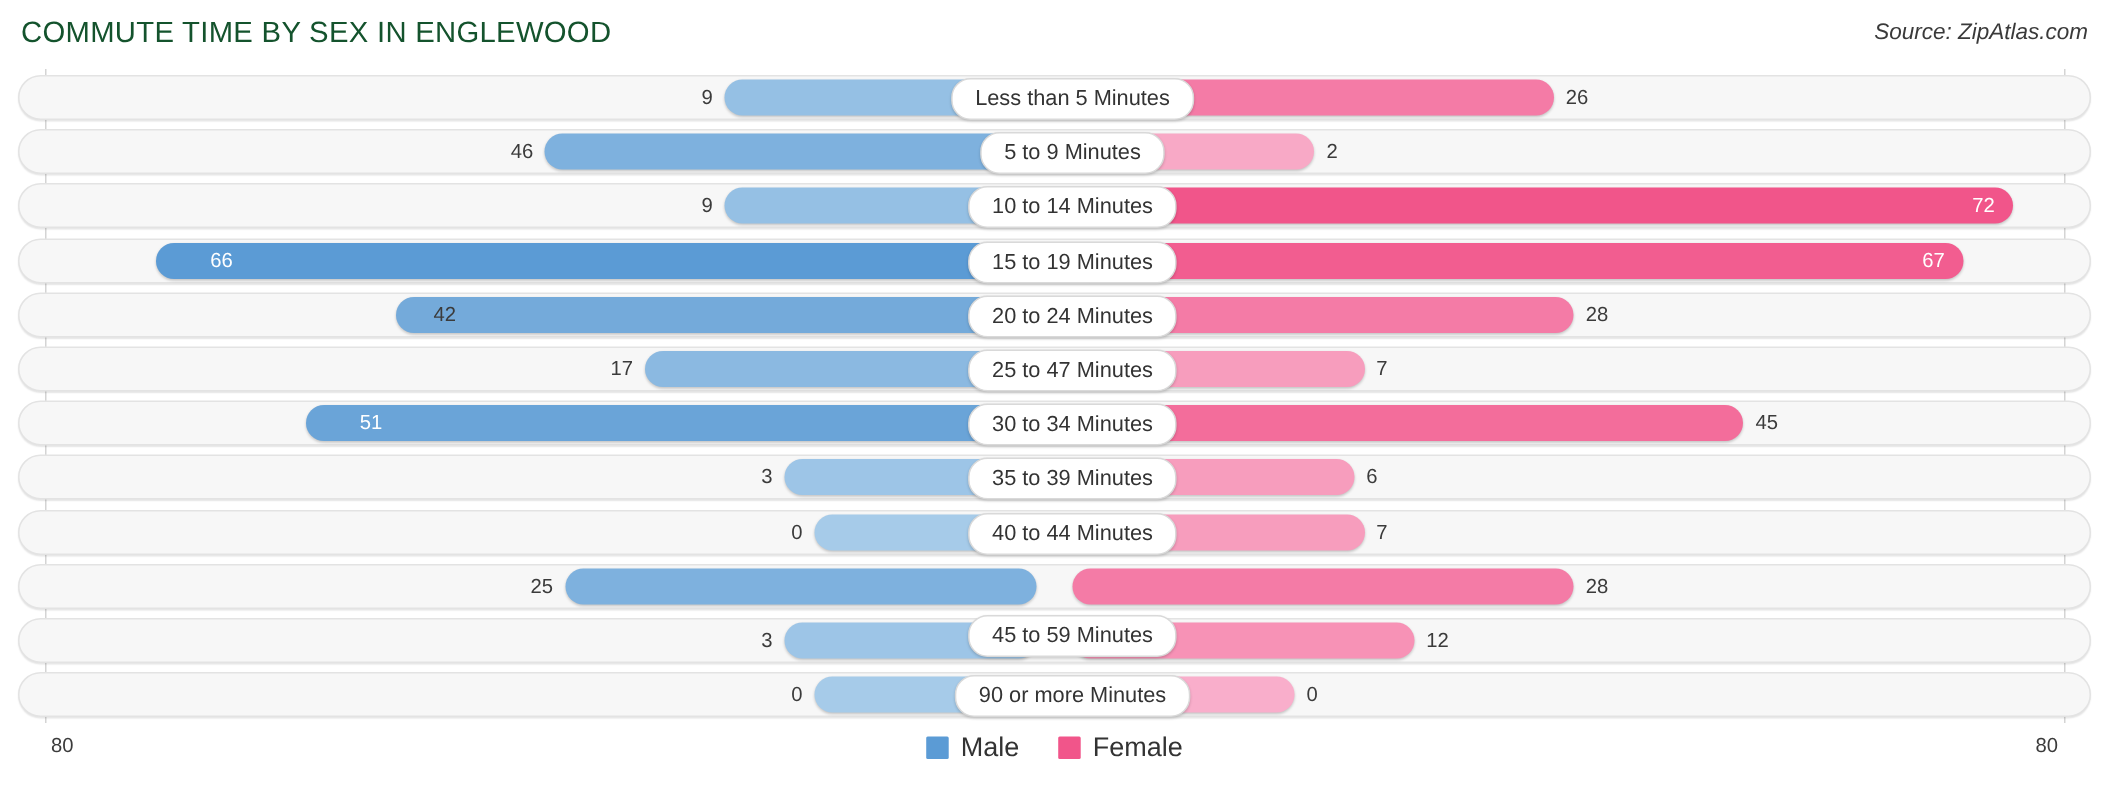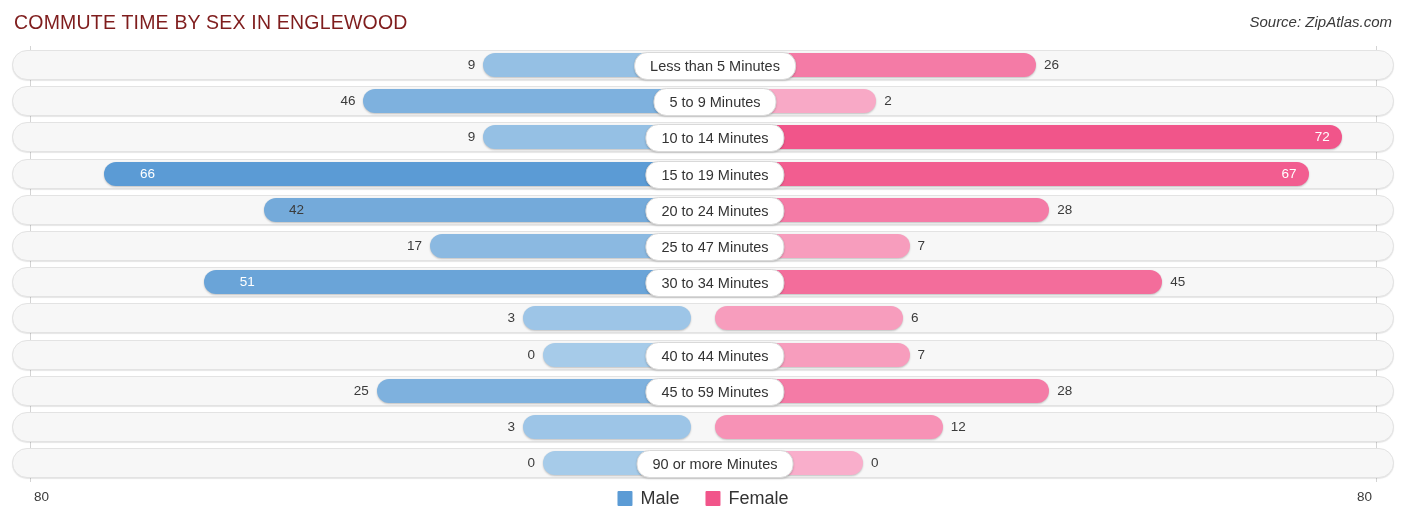--- a/index.html
+++ b/index.html
@@ -28,21 +28,21 @@
     width: 1406px;
     height: 44px;
   }
   .chart-title {
     position: absolute;
     left: 14px;
     top: 11px;
     font-size: 19.5px;
     font-weight: 400;
     letter-spacing: 0.2px;
-    color: #7f1d1d;
+    color: #14532d;
     white-space: nowrap;
   }
   .chart-source {
     position: absolute;
     right: 14px;
     top: 13px;
     font-size: 15px;
     font-style: italic;
     color: #3a3a3a;
     white-space: nowrap;
@@ -232,36 +232,37 @@
         <div class="bar-value inside" style="left: 227.85px;">51</div>
         <div class="bar-value" style="left: 1158.25px;">45</div>
         <div class="center-pill" style="left: 703px;">30 to 34 Minutes</div>
       </div>
       <div class="row" style="top: 257.4px;">
         <div class="track"></div>
         <div class="bar male" style="width: 167.95px; background: rgb(157, 197, 231);"></div>
         <div class="bar female" style="width: 187.9px; background: rgb(247, 157, 189);"></div>
         <div class="bar-value" style="right: 878.95px;">3</div>
         <div class="bar-value" style="left: 898.9px;">6</div>
+        <div class="center-pill" style="left: 703px;">35 to 39 Minutes</div>
       </div>
       <div class="row" style="top: 293.6px;">
         <div class="track"></div>
         <div class="bar male" style="width: 148px; background: rgb(166, 203, 233);"></div>
         <div class="bar female" style="width: 194.55px; background: rgb(247, 157, 189);"></div>
         <div class="bar-value" style="right: 859px;">0</div>
         <div class="bar-value" style="left: 905.55px;">7</div>
         <div class="center-pill" style="left: 703px;">40 to 44 Minutes</div>
       </div>
       <div class="row" style="top: 329.8px;">
         <div class="track"></div>
         <div class="bar male" style="width: 314.25px; background: rgb(126, 177, 222);"></div>
         <div class="bar female" style="width: 334.2px; background: rgb(244, 123, 166);"></div>
         <div class="bar-value" style="right: 1025.25px; margin-left: 41px;">25</div>
         <div class="bar-value" style="left: 1045.2px;">28</div>
-        <div class="center-pill" style="left: 703px;">45 to 59 Minutes</div>
+        <div class="center-pill" style="left: 703px; margin-top: 32px;">45 to 59 Minutes</div>
       </div>
       <div class="row" style="top: 366px;">
         <div class="track"></div>
         <div class="bar male" style="width: 167.95px; background: rgb(157, 197, 231);"></div>
         <div class="bar female" style="width: 227.8px; background: rgb(247, 146, 182);"></div>
         <div class="bar-value" style="right: 878.95px;">3</div>
         <div class="bar-value" style="left: 938.8px;">12</div>
       </div>
       <div class="row" style="top: 402.2px;">
         <div class="track"></div>

